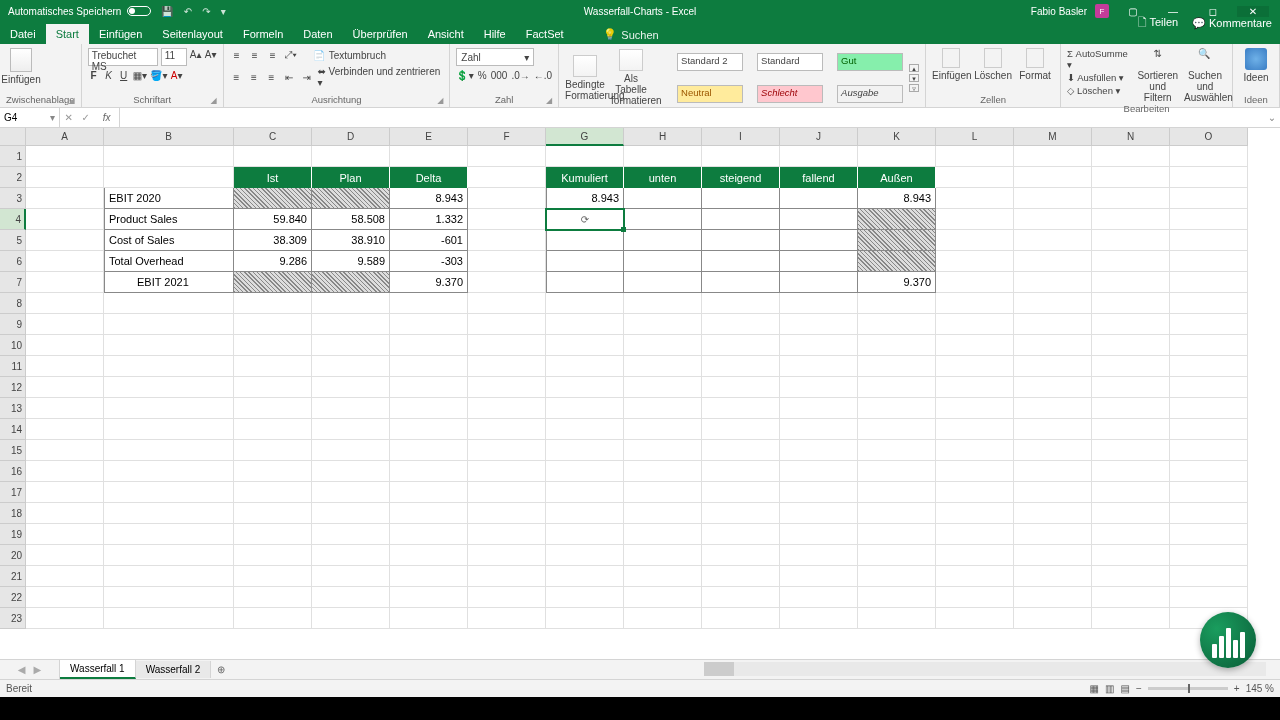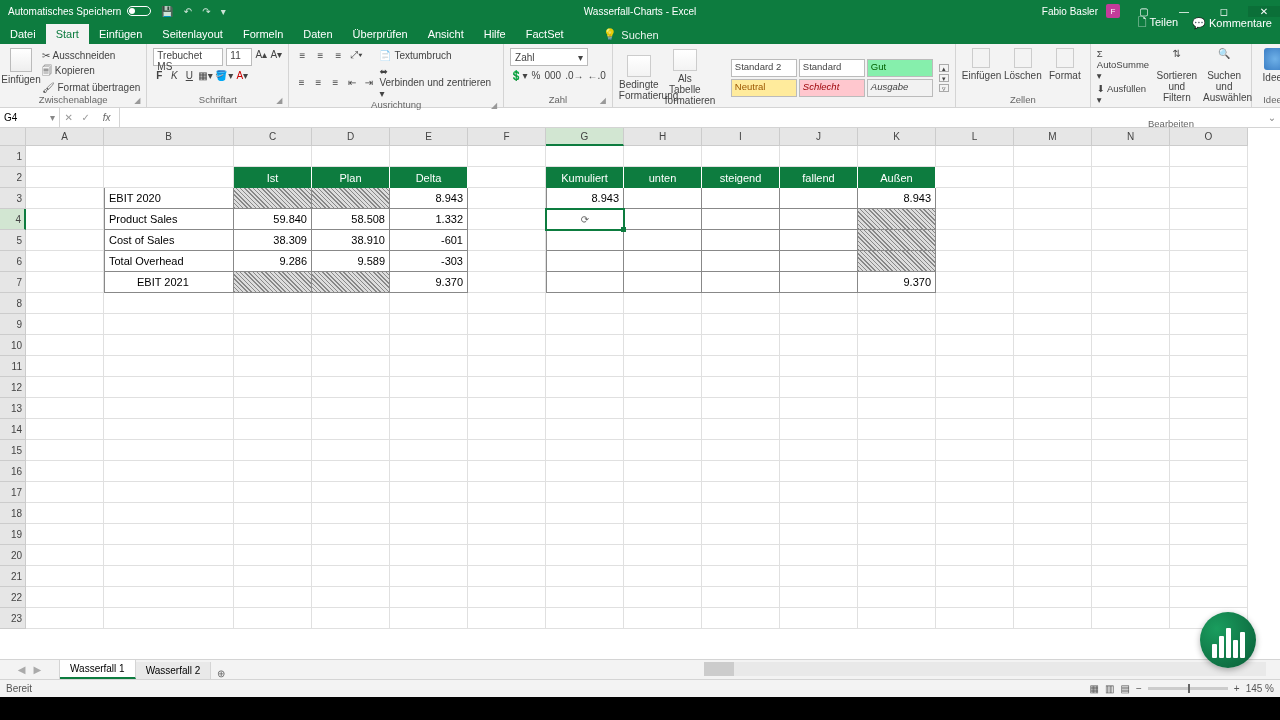--- a/index.html
+++ b/index.html
@@ -7,21 +7,21 @@
 .app { background: #fff; width: 100%; height: 697px; display: flex; flex-direction: column; }
 
 
 .titlebar { height: 22px; background: #0d7c3f; color: #fff; display: flex; align-items: center; font-size: 10px; position: relative; }
 .titlebar .autosave { display: flex; align-items: center; margin-left: 8px; gap: 6px; }
 .titlebar .toggle { width: 24px; height: 10px; border: 1px solid #fff; border-radius: 5px; position: relative; }
 .titlebar .toggle::after { content: ''; position: absolute; left: 1px; top: 1px; width: 6px; height: 6px; background: #fff; border-radius: 50%; }
 .titlebar .qat { display: flex; gap: 10px; margin-left: 10px; }
 .titlebar .qat span { opacity: 0.8; }
 .titlebar .doc-title { position: absolute; left: 50%; transform: translateX(-50%); }
-.titlebar .right { position: absolute; right: 0; display: flex; align-items: center; gap: 8px; }
+.titlebar .right { position: absolute; right: 11px; display: flex; align-items: center; gap: 8px; }
 .titlebar .user-badge { width: 14px; height: 14px; background: #c33c9a; border-radius: 2px; display: flex; align-items: center; justify-content: center; font-size: 8px; }
 .titlebar .winbtn { width: 32px; text-align: center; }
 .titlebar .winbtn.close { background: rgba(0,0,0,0.1); }
 
 
 .menubar { height: 22px; background: #0d7c3f; color: #fff; display: flex; align-items: flex-end; font-size: 11px; position: relative; }
 .menubar .tab { padding: 4px 10px; cursor: pointer; }
 .menubar .tab.active { background: #f3f3f3; color: #0d7c3f; }
 .menubar .search { display: flex; align-items: center; gap: 4px; margin-left: 30px; padding-bottom: 3px; opacity: .9; }
 .menubar .right { position: absolute; right: 8px; display: flex; gap: 14px; align-items: center; padding-bottom: 11px; }
@@ -56,21 +56,21 @@
 
 
 .g-num .body { flex-direction: column; gap: 4px; }
 .g-num .numfmt { width: 78px; height: 18px; border: 1px solid #bbb; background: #fff; font-size: 10px; padding: 1px 4px; display:flex; justify-content:space-between; align-items:center; }
 .g-num .row { display: flex; gap: 4px; }
 
 
 .g-styles .body { gap: 6px; align-items: center; }
 .g-styles .big { width: 40px; text-align: center; }
 .g-styles .big .icn { width: 24px; height: 22px; margin: 0 auto 2px; border: 1px solid #ccc; background: linear-gradient(#fff,#f3f3f3); }
-.g-styles .gallery { display: grid; grid-template-columns: repeat(3, 66px); grid-template-rows: 18px 18px; gap: 2px; margin-left: 20px; }
+.g-styles .gallery { display: grid; grid-template-columns: repeat(3, 66px); grid-template-rows: 18px 18px; gap: 14px; margin-left: 20px; }
 .g-styles .gallery .sty { border: 1px solid #bbb; font-size: 9.5px; padding: 1px 3px; overflow: hidden; white-space: nowrap; }
 .g-styles .sty.std2 { background:#fff; }
 .g-styles .sty.std { background:#fff; }
 .g-styles .sty.gut { background:#86efac; color:#006100; }
 .g-styles .sty.neutral { background:#ffeb9c; color:#9c5700; }
 .g-styles .sty.schlecht { background:#ffc7ce; color:#9c0006;font-style:italic; }
 .g-styles .sty.ausgabe { background:#f2f2f2; font-style: italic; }
 .g-styles .more { width: 10px; display:flex; flex-direction:column; justify-content:center; gap:2px; }
 .g-styles .more span { height:8px; border:1px solid #aaa; font-size:7px; text-align:center; }
 
@@ -112,21 +112,21 @@
 .cell.tbl-border-l { border-left: 1px solid #888; }
 .cell.tbl-border-r { border-right: 1px solid #888; }
 .cell.tbl-border-b { border-bottom: 1px solid #888; padding-left: 32px; }
 .cell.active { outline: 2px solid #0d7c3f; outline-offset: -1px; z-index: 5; position: relative; background:#fff; }
 .cell.active::after { content:''; position:absolute; right:-3px; bottom:-3px; width:5px; height:5px; background:#0d7c3f; }
 .cursor-icn { font-size: 10px; color: #666; margin: 0 auto; }
 
 
 .sheetbar { height: 20px; border-top: 1px solid #d4d4d4; background: #f3f3f3; display: flex; align-items: stretch; font-size: 10px; position: relative; }
 .sheetbar .nav { width: 60px; display: flex; align-items: center; justify-content: center; gap: 8px; color: #aaa; border-right: 1px solid #d4d4d4;}
-.sheetbar .tabs { display: flex; align-items: flex-end; }
+.sheetbar .tabs { display: flex; align-items: center; }
 .sheetbar .stab { padding: 3px 10px; border-right: 1px solid #d4d4d4; background: #e9e9e9; cursor: pointer; display:flex; align-items:center; }
 .sheetbar .stab.active { background: #fff; border-bottom: 2px solid #0d7c3f; }
 .sheetbar .add { width: 20px; display: flex; align-items: center; justify-content: center; color: #666; }
 .sheetbar .scroll { position: absolute; left: 55%; right: 14px; top: 2px; height: 14px; background: #e9e9e9; }
 .sheetbar .scroll .thumb { position: absolute; left: 0; width: 30px; height: 100%; background: #ccc; }
 
 
 .statusbar { height: 18px; background: #f3f3f3; border-top: 1px solid #d4d4d4; display: flex; align-items: center; justify-content: space-between; font-size: 10px; color: #555; padding: 0 6px; }
 .statusbar .views { display: flex; gap: 6px; align-items: center; }
 .statusbar .slider { width: 80px; height: 3px; background: #ccc; position: relative; }
@@ -186,25 +186,20 @@
       <span>💬 <span>Kommentare</span></span>
     </div>
   </div>
 
   <div class="ribbon">
     <div class="group g-clip">
       <div class="body">
         <div class="paste-big">
           <div class="icon"></div>
           <span>Einfügen</span>
-        </div>
-        <div class="mini">
-          <span>✂ <span>Ausschneiden</span></span>
-          <span>🗐 <span>Kopieren</span></span>
-          <span>🖌 <span>Format übertragen</span></span>
         </div>
       </div>
       <div class="label"><span>Zwischenablage</span><span class="launcher">◢</span></div>
     </div>
 
     <div class="group g-font">
       <div class="body">
         <div class="row">
           <div class="fontname">Trebuchet MS</div>
           <div class="fontsize">11</div>

